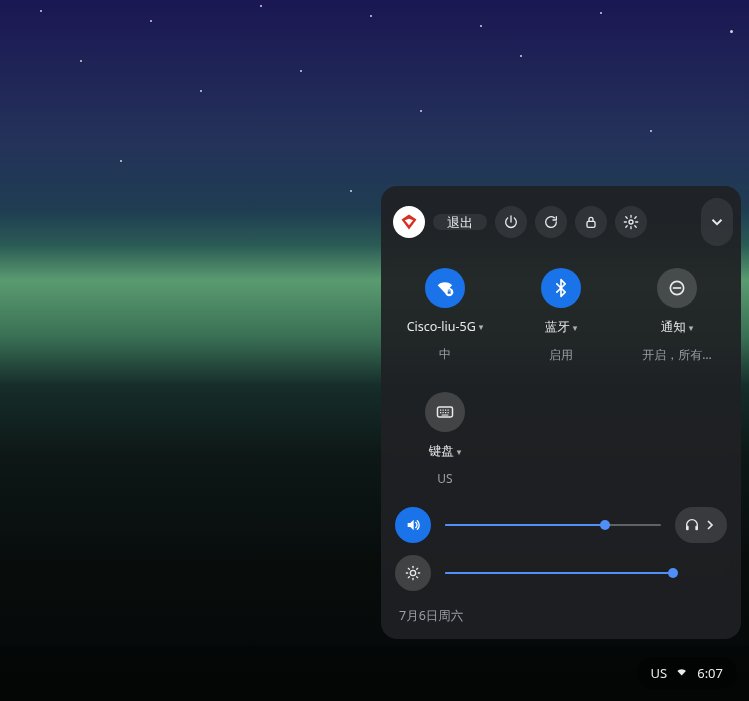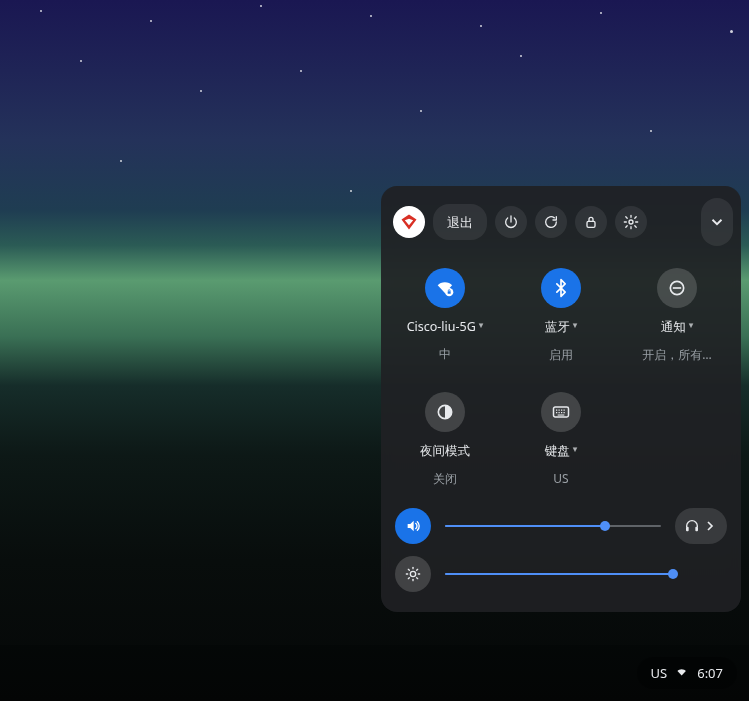--- a/index.html
+++ b/index.html
@@ -33,21 +33,21 @@
     gap: 8px;
   }
   .avatar {
     width: 32px; height: 32px; border-radius: 50%;
     background: #fff;
     display: flex; align-items: center; justify-content: center;
     flex-shrink: 0;
   }
   .avatar svg { width: 20px; height: 20px; }
   .signout-btn {
-    height: 36px;
+    height: 16px;
     padding: 0 14px;
     border-radius: 16px;
     background: rgba(255,255,255,.08);
     color: #e8eaed;
     font-size: 13px;
     border: none;
     display: flex; align-items: center;
     cursor: pointer;
   }
   .icon-btn {
@@ -84,21 +84,21 @@
     gap: 10px;
     cursor: pointer;
   }
   .tile-circle {
     width: 40px; height: 40px; border-radius: 50%;
     display: flex; align-items: center; justify-content: center;
   }
   .tile-circle.active { background: #1a73e8; color: #fff; }
   .tile-circle.inactive { background: rgba(255,255,255,.16); color: #e8eaed; }
   .tile-circle svg { width: 20px; height: 20px; }
-  .tile-title-row { display: flex; gap: 3px; font-size: 12.5px; color: #e8eaed; }
+  .tile-title-row { display: flex; align-items: center; gap: 3px; font-size: 12.5px; color: #e8eaed; }
   .tile-title-row .caret { font-size: 9px; opacity: .7; }
   .tile-sub { font-size: 12px; color: #9aa0a6; max-width: 100px; overflow: hidden; white-space: nowrap; text-overflow: ellipsis; text-align: center; }
 
   .slider-row {
     display: flex; align-items: center;
     padding: 6px 14px;
     gap: 14px;
   }
   .slider-row .icon-btn { width: 36px; height: 36px; }
   .slider-row .icon-btn.active { background: #1a73e8; }
@@ -244,32 +244,20 @@
             <line x1="7" y1="12" x2="17" y2="12" stroke="#e8eaed" stroke-width="2"></line>
           </svg>
       </div>
       <div class="tile-title-row">
         <span>通知</span>
         <span class="caret">▾</span>
       </div>
       <div class="tile-sub">开启，所有…</div>
     </div>
 
-    <div class="tile">
-      <div class="tile-circle inactive">
-        <svg viewBox="0 0 24 24">
-            <circle cx="12" cy="12" r="8" fill="none" stroke="#e8eaed" stroke-width="2"></circle>
-            <path d="M12 4a8 8 0 0 1 0 16z" fill="#e8eaed" stroke="none"></path>
-          </svg>
-      </div>
-      <div class="tile-title-row">
-        <span>夜间模式</span>
-      </div>
-      <div class="tile-sub">关闭</div>
-    </div>
 
     <div class="tile">
       <div class="tile-circle inactive">
         <svg viewBox="0 0 24 24">
           <rect x="3" y="6" width="18" height="12" rx="2" fill="none" stroke="#e8eaed" stroke-width="1.8"></rect>
           <g fill="#e8eaed">
             <rect x="6" y="9" width="1.5" height="1.5"></rect>
               <rect x="9" y="9" width="1.5" height="1.5"></rect>
               <rect x="12" y="9" width="1.5" height="1.5"></rect>
               <rect x="15" y="9" width="1.5" height="1.5"></rect>
@@ -329,20 +317,21 @@
             <line x1="17.5" y1="6.5" x2="19" y2="5"></line>
           </g>
         </svg>
     </button>
     <div class="slider" id="bri-slider" style="margin-right:52px">
       <div class="fill" id="bri-fill" style="width: 99%;"></div>
       <div class="thumb" id="bri-thumb" style="left: 99%;"></div>
     </div>
   </div>
 
+  <div class="footer-date">7月6日周六</div>
 </div>
 
 <div class="shelf">
   <div class="status-pill">
     <span>US</span>
     <svg viewBox="0 0 24 24">
         <path fill="#e8eaed" d="M12 4C7 4 2.7 6 0 9l12 13L24 9c-2.7-3-7-5-12-5z" transform="scale(.6) translate(7 5)"></path>
       </svg>
     <span>6:07</span>
   </div>

